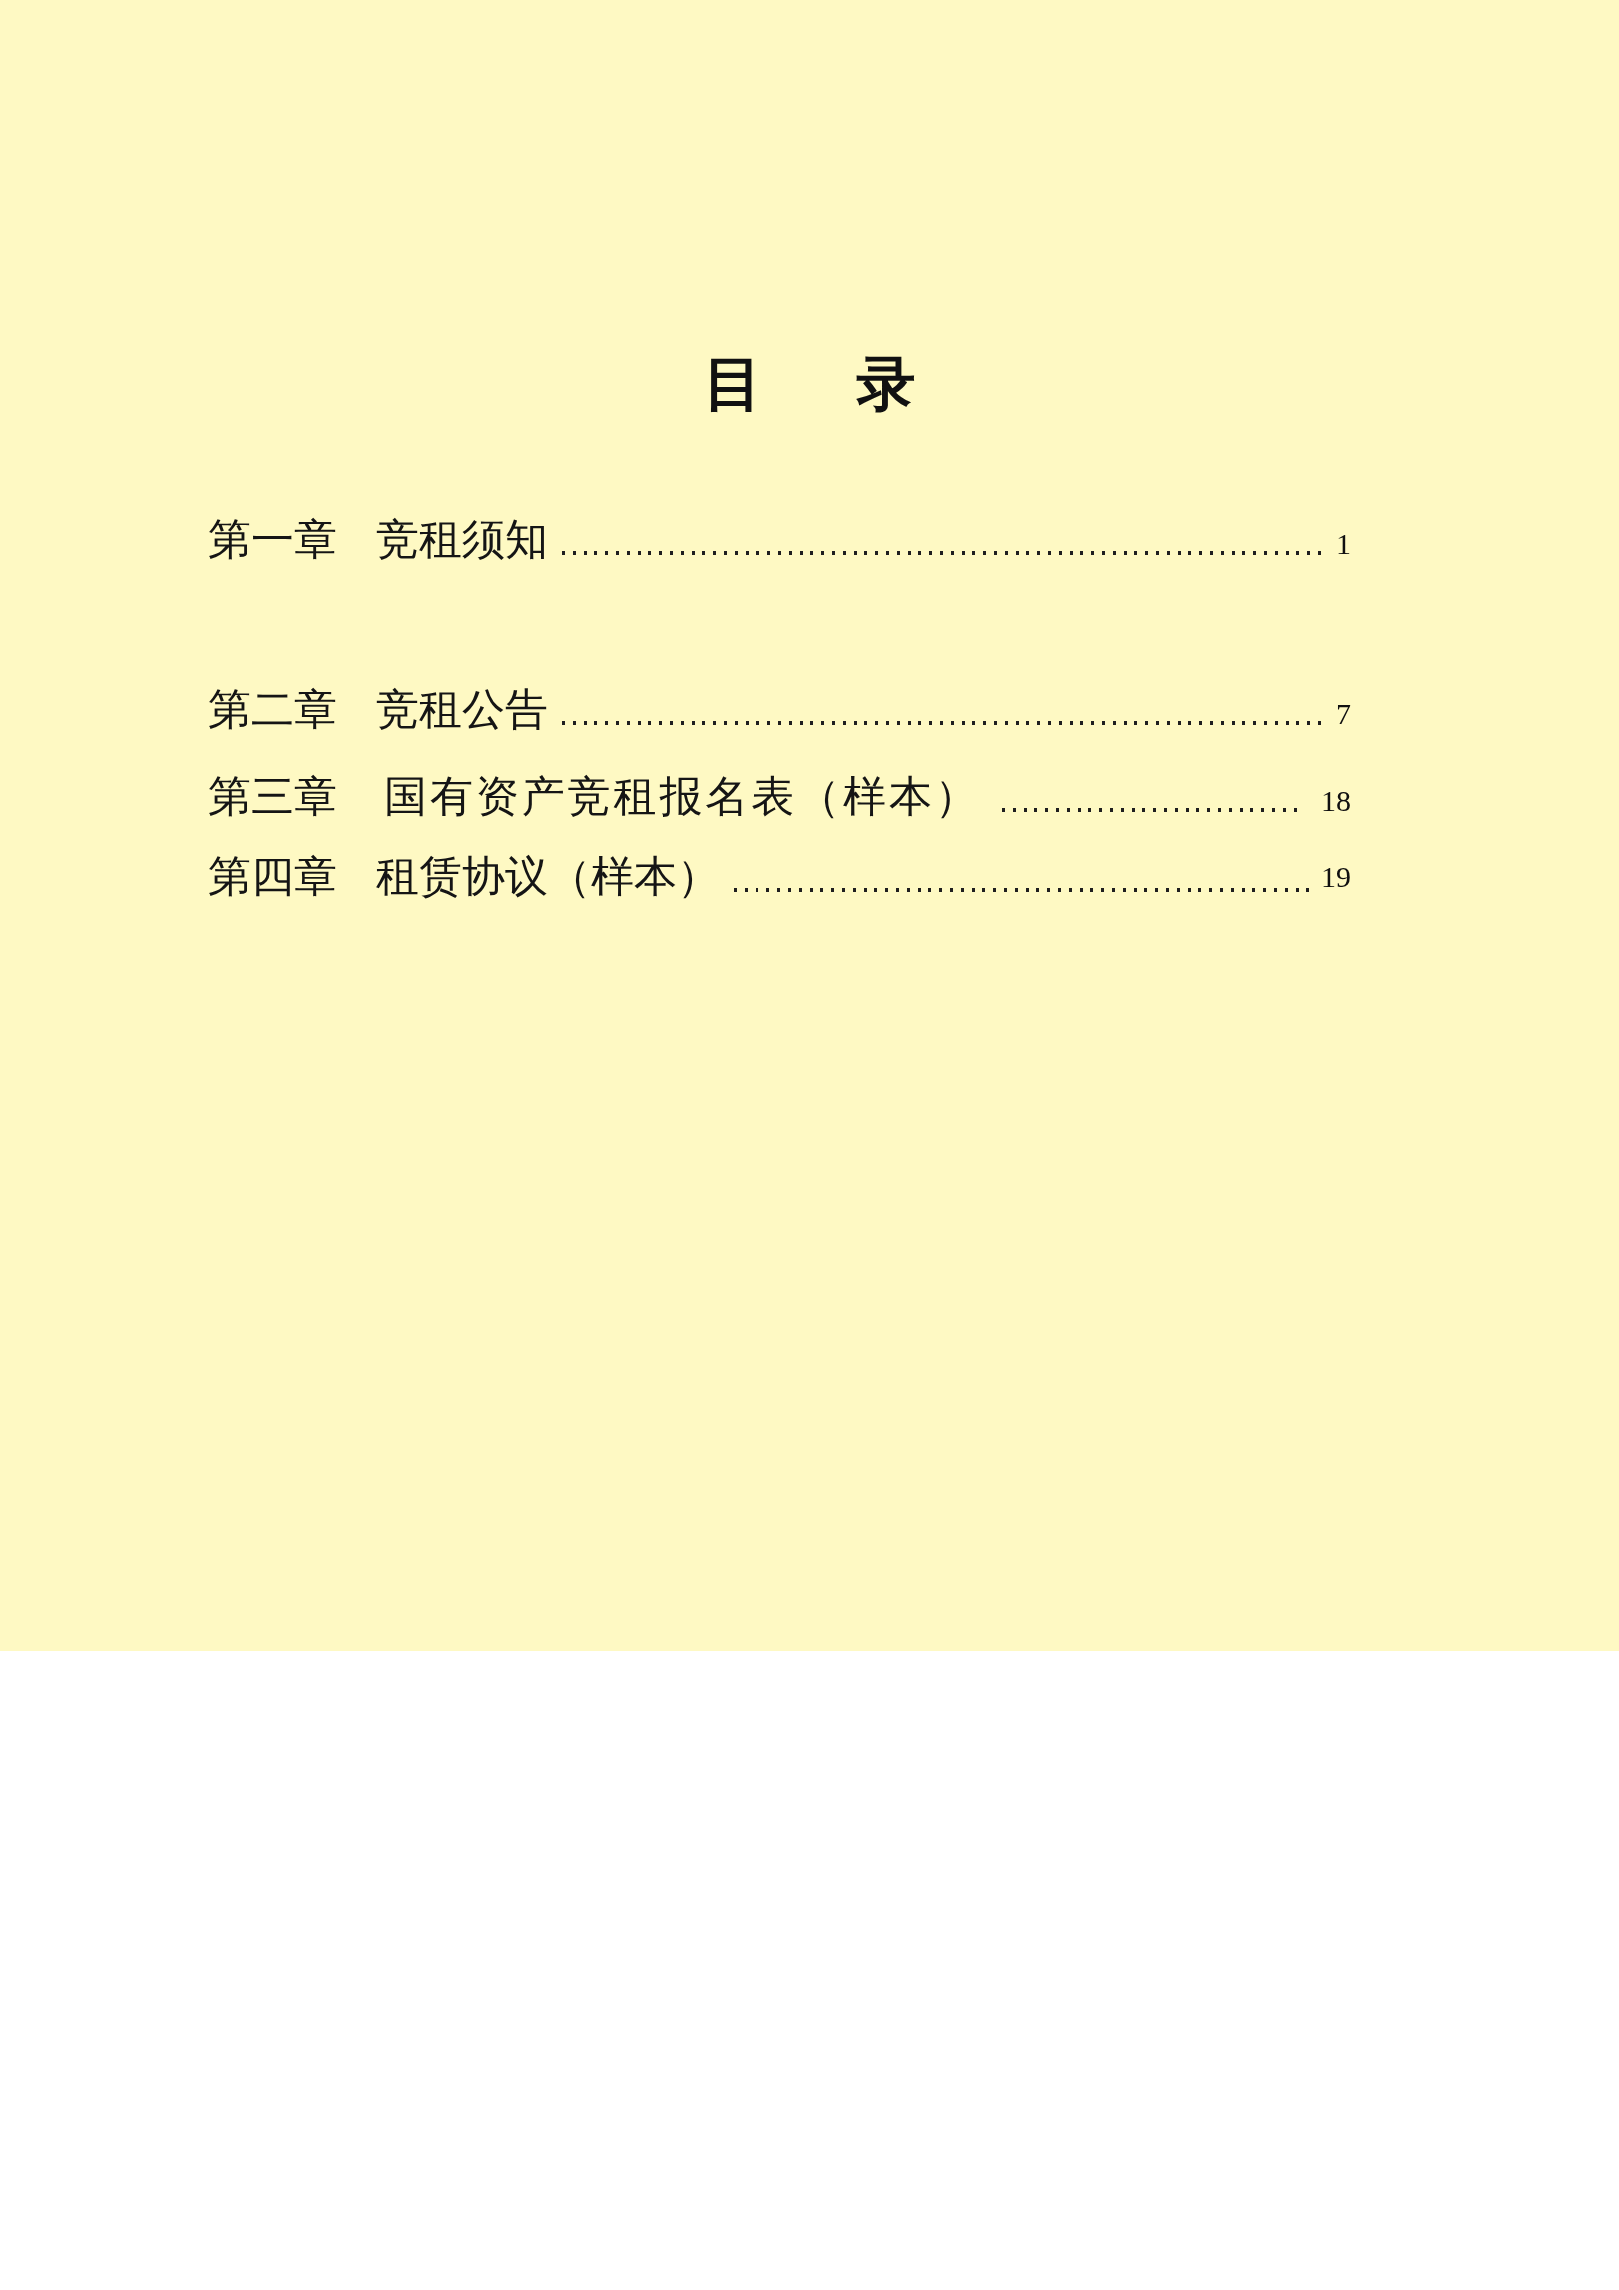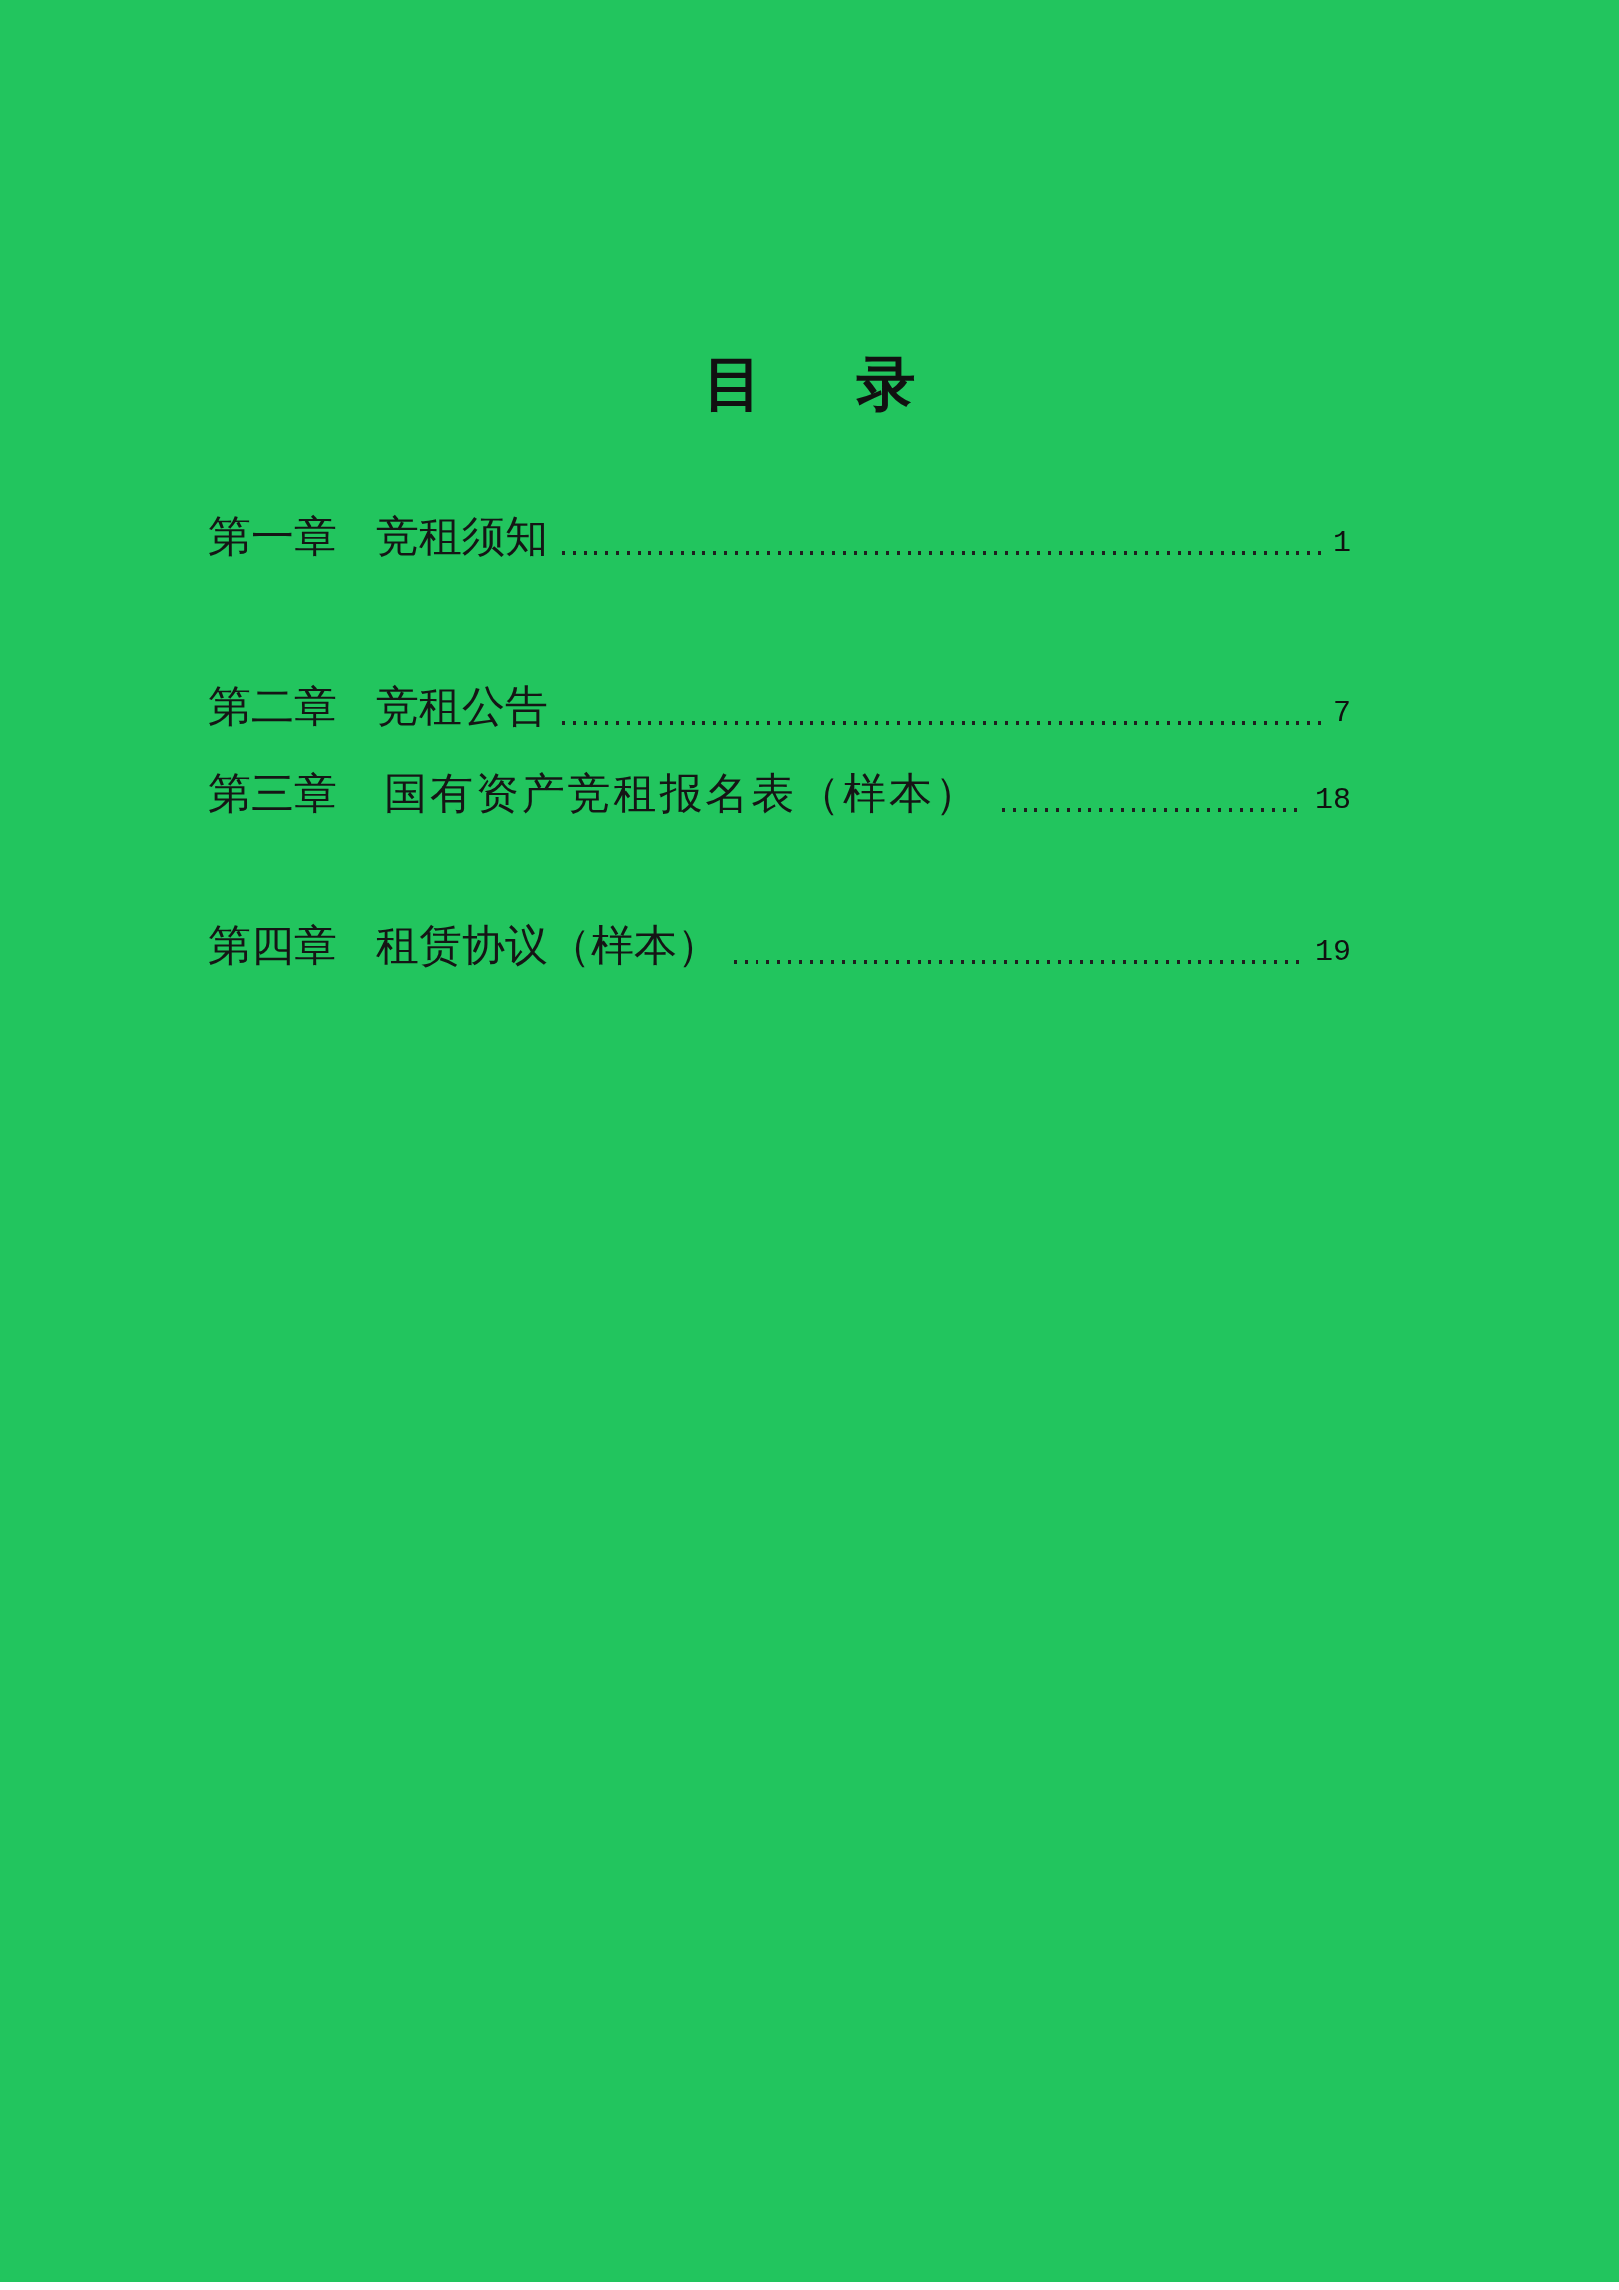--- a/index.html
+++ b/index.html
@@ -3,23 +3,23 @@
 <meta charset="utf-8">
 <style>
   html, body {
     margin: 0;
     padding: 0;
     background: #ffffff;
   }
   .page {
     position: relative;
     width: 1619px;
-    height: 2282px;
-    background: #22c55e;
-    font-family: Liberation Mono, monospace;
+    height: 1651px;
+    background: #fef9c3;
+    font-family: Liberation Serif, serif;
     color: #151515;
     overflow: hidden;
   }
   .doc-title {
     position: absolute;
     top: 345px;
     left: 0;
     width: 100%;
     text-align: center;
     font-size: 59px;
@@ -36,21 +36,21 @@
     width: 1143px;
     height: 49px;
     line-height: 49px;
     display: flex;
     align-items: baseline;
     white-space: nowrap;
   }
   .toc-row.row-0 { top: 515px; }
   .toc-row.row-1 { top: 645px; margin-top: 40px; }
   .toc-row.row-2 { top: 772px; gap: 8px; }
-  .toc-row.row-3 { top: 924px; }
+  .toc-row.row-3 { top: 852px; align-items: flex-end; }
   .chapter {
     font-size: 43px;
     margin-right: 39px;
     flex: 0 0 auto;
   }
   .entry-title {
     font-size: 43px;
     flex: 0 0 auto;
   }
   .toc-row.row-2 .entry-title {

